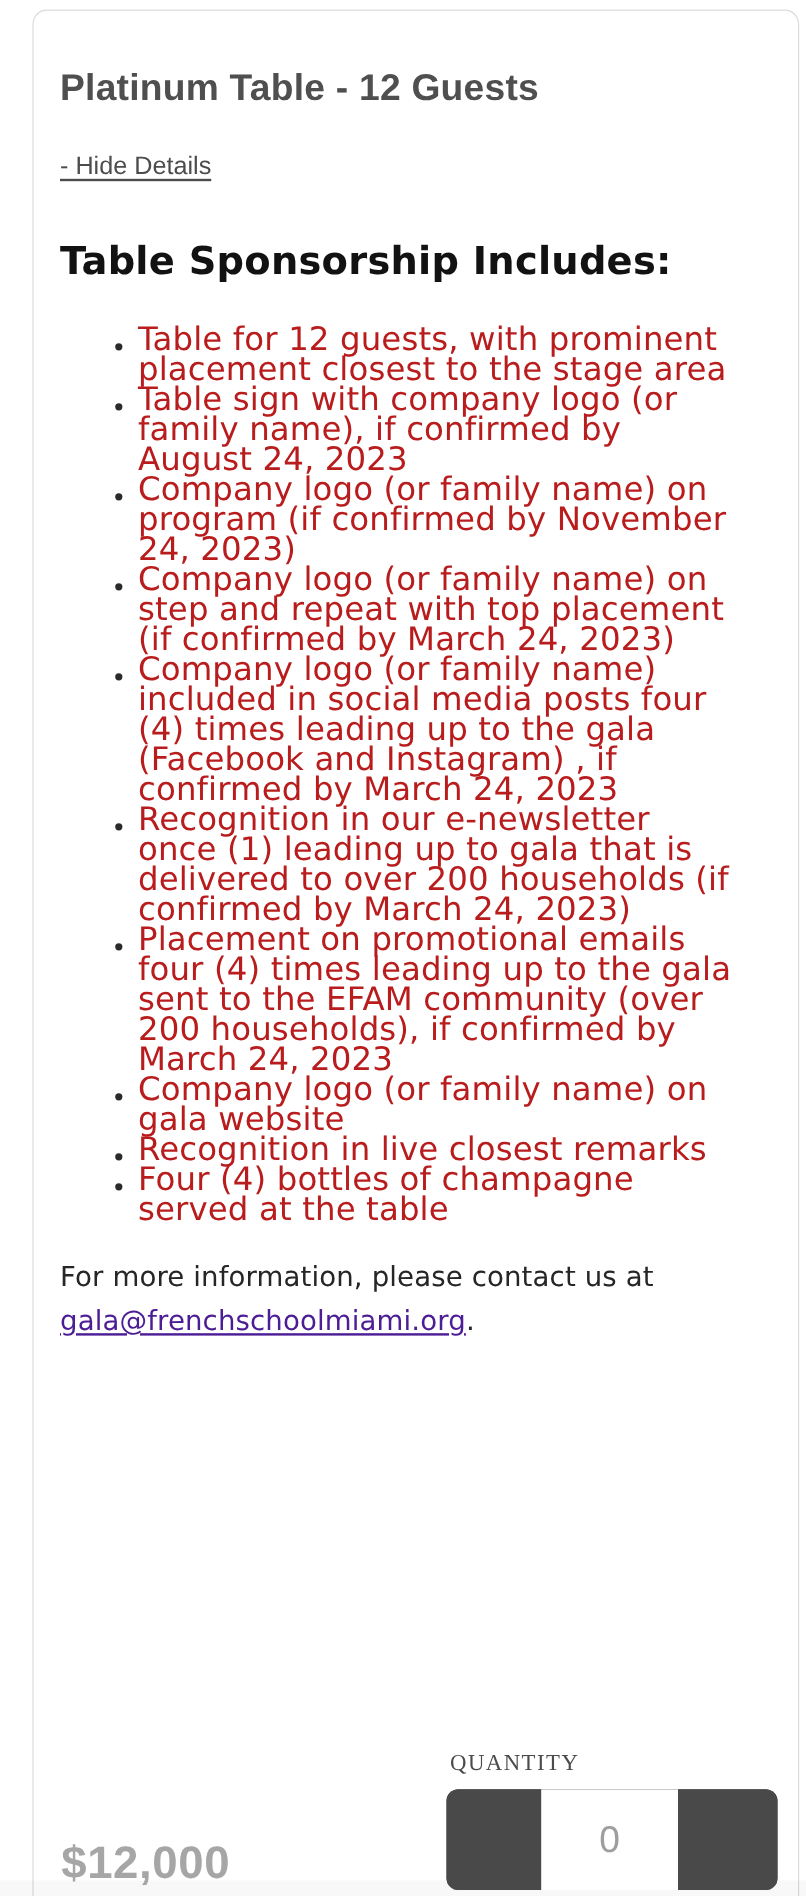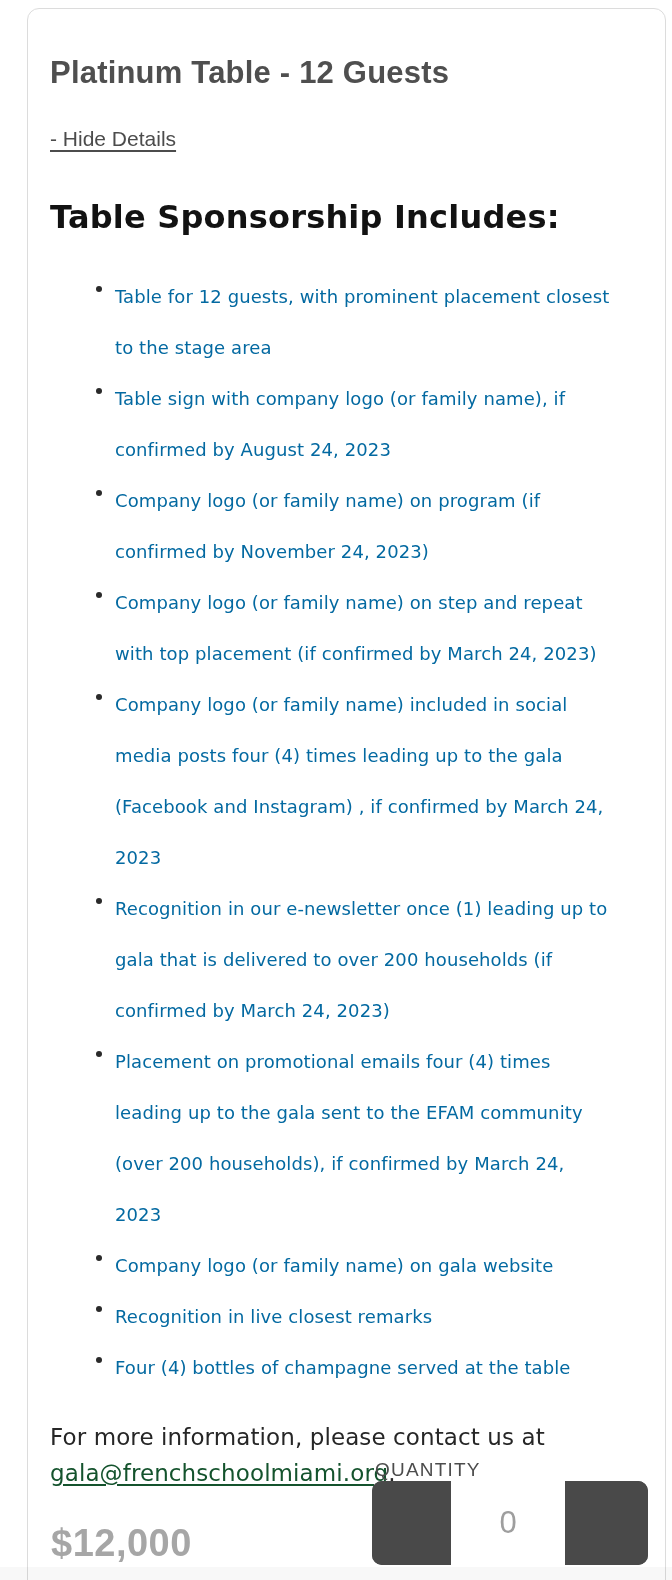--- a/index.html
+++ b/index.html
@@ -48,43 +48,43 @@
   }
   ul.benefits {
     list-style: none;
     margin-top: 33px;
     padding-left: 45px;
   }
   ul.benefits li {
     position: relative;
     padding-left: 20px;
     max-width: 520px;
-    font-size: 18px;
-    line-height: 51px;
-    color: #0369a1;
+    font-size: 27px;
+    line-height: 25px;
+    color: #b91c1c;
     letter-spacing: 0.1px;
   }
   ul.benefits li::before {
     content: "";
     position: absolute;
     left: 1px; top: 15px;
     width: 6px; height: 6px;
     border-radius: 50%;
     background: #2a2a2a;
   }
   .contact {
     margin-top: 26px;
     max-width: 508px;
     font-size: 23px;
     line-height: 36px;
     color: #262626;
     letter-spacing: 0.1px;
   }
   .contact a, .contact .email-link {
-    color: #14532d;
+    color: #4c1d95;
     text-decoration: underline;
     text-underline-offset: 3px;
     cursor: pointer;
   }
   .footer {
     position: absolute;
     top: 1450px;
     left: 23px;
     right: 17px;
     display: flex;
@@ -94,26 +94,26 @@
   }
   .price {
     font-family: "Liberation Sans", sans-serif;
     font-size: 38px;
     font-weight: 700;
     color: #a6a6a6;
     letter-spacing: 0.5px;
   }
   .qty-block { display: flex; flex-direction: column; }
   .qty-label {
-    font-family: Liberation Sans, sans-serif;
+    font-family: Liberation Serif, serif;
     font-size: 19px;
     color: #4c4c4c;
     letter-spacing: 1.2px;
     line-height: 22px;
-    margin-bottom: 0;
+    margin-bottom: 10px;
     padding-left: 3px;
   }
   .stepper {
     width: 276px;
     height: 84px;
     background: #494949;
     border-radius: 10px;
     overflow: hidden;
     display: flex;
   }

